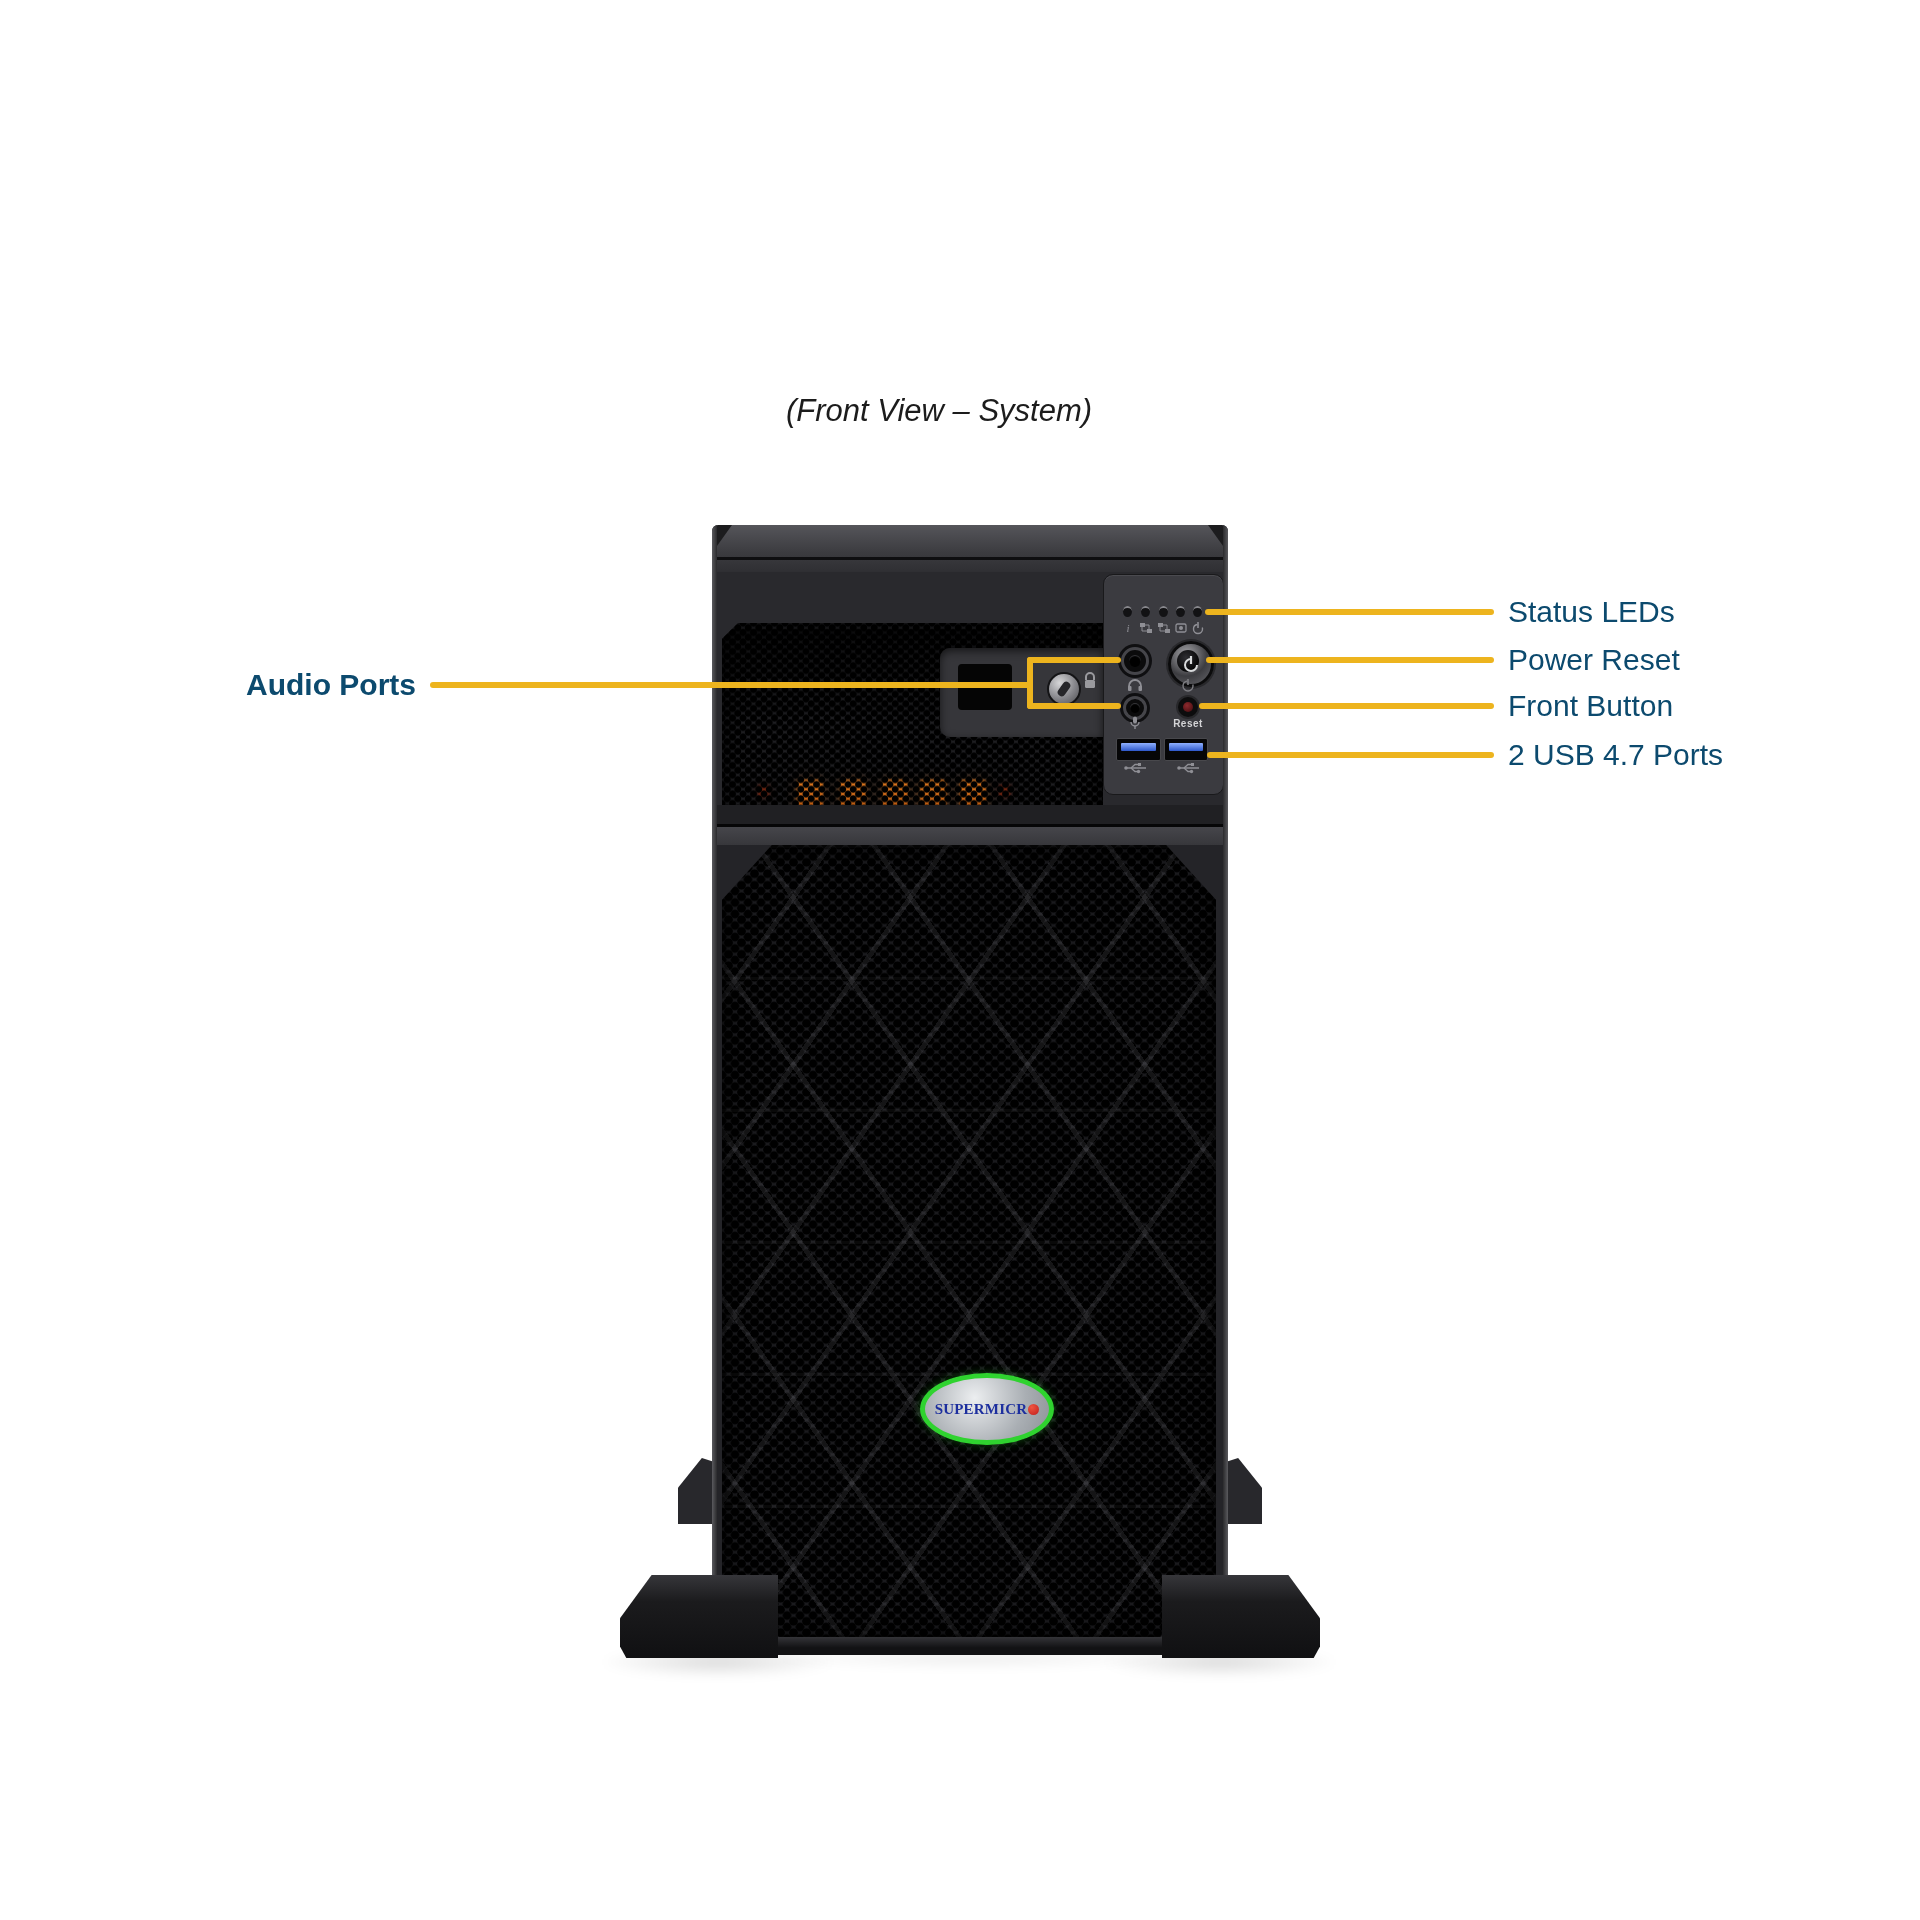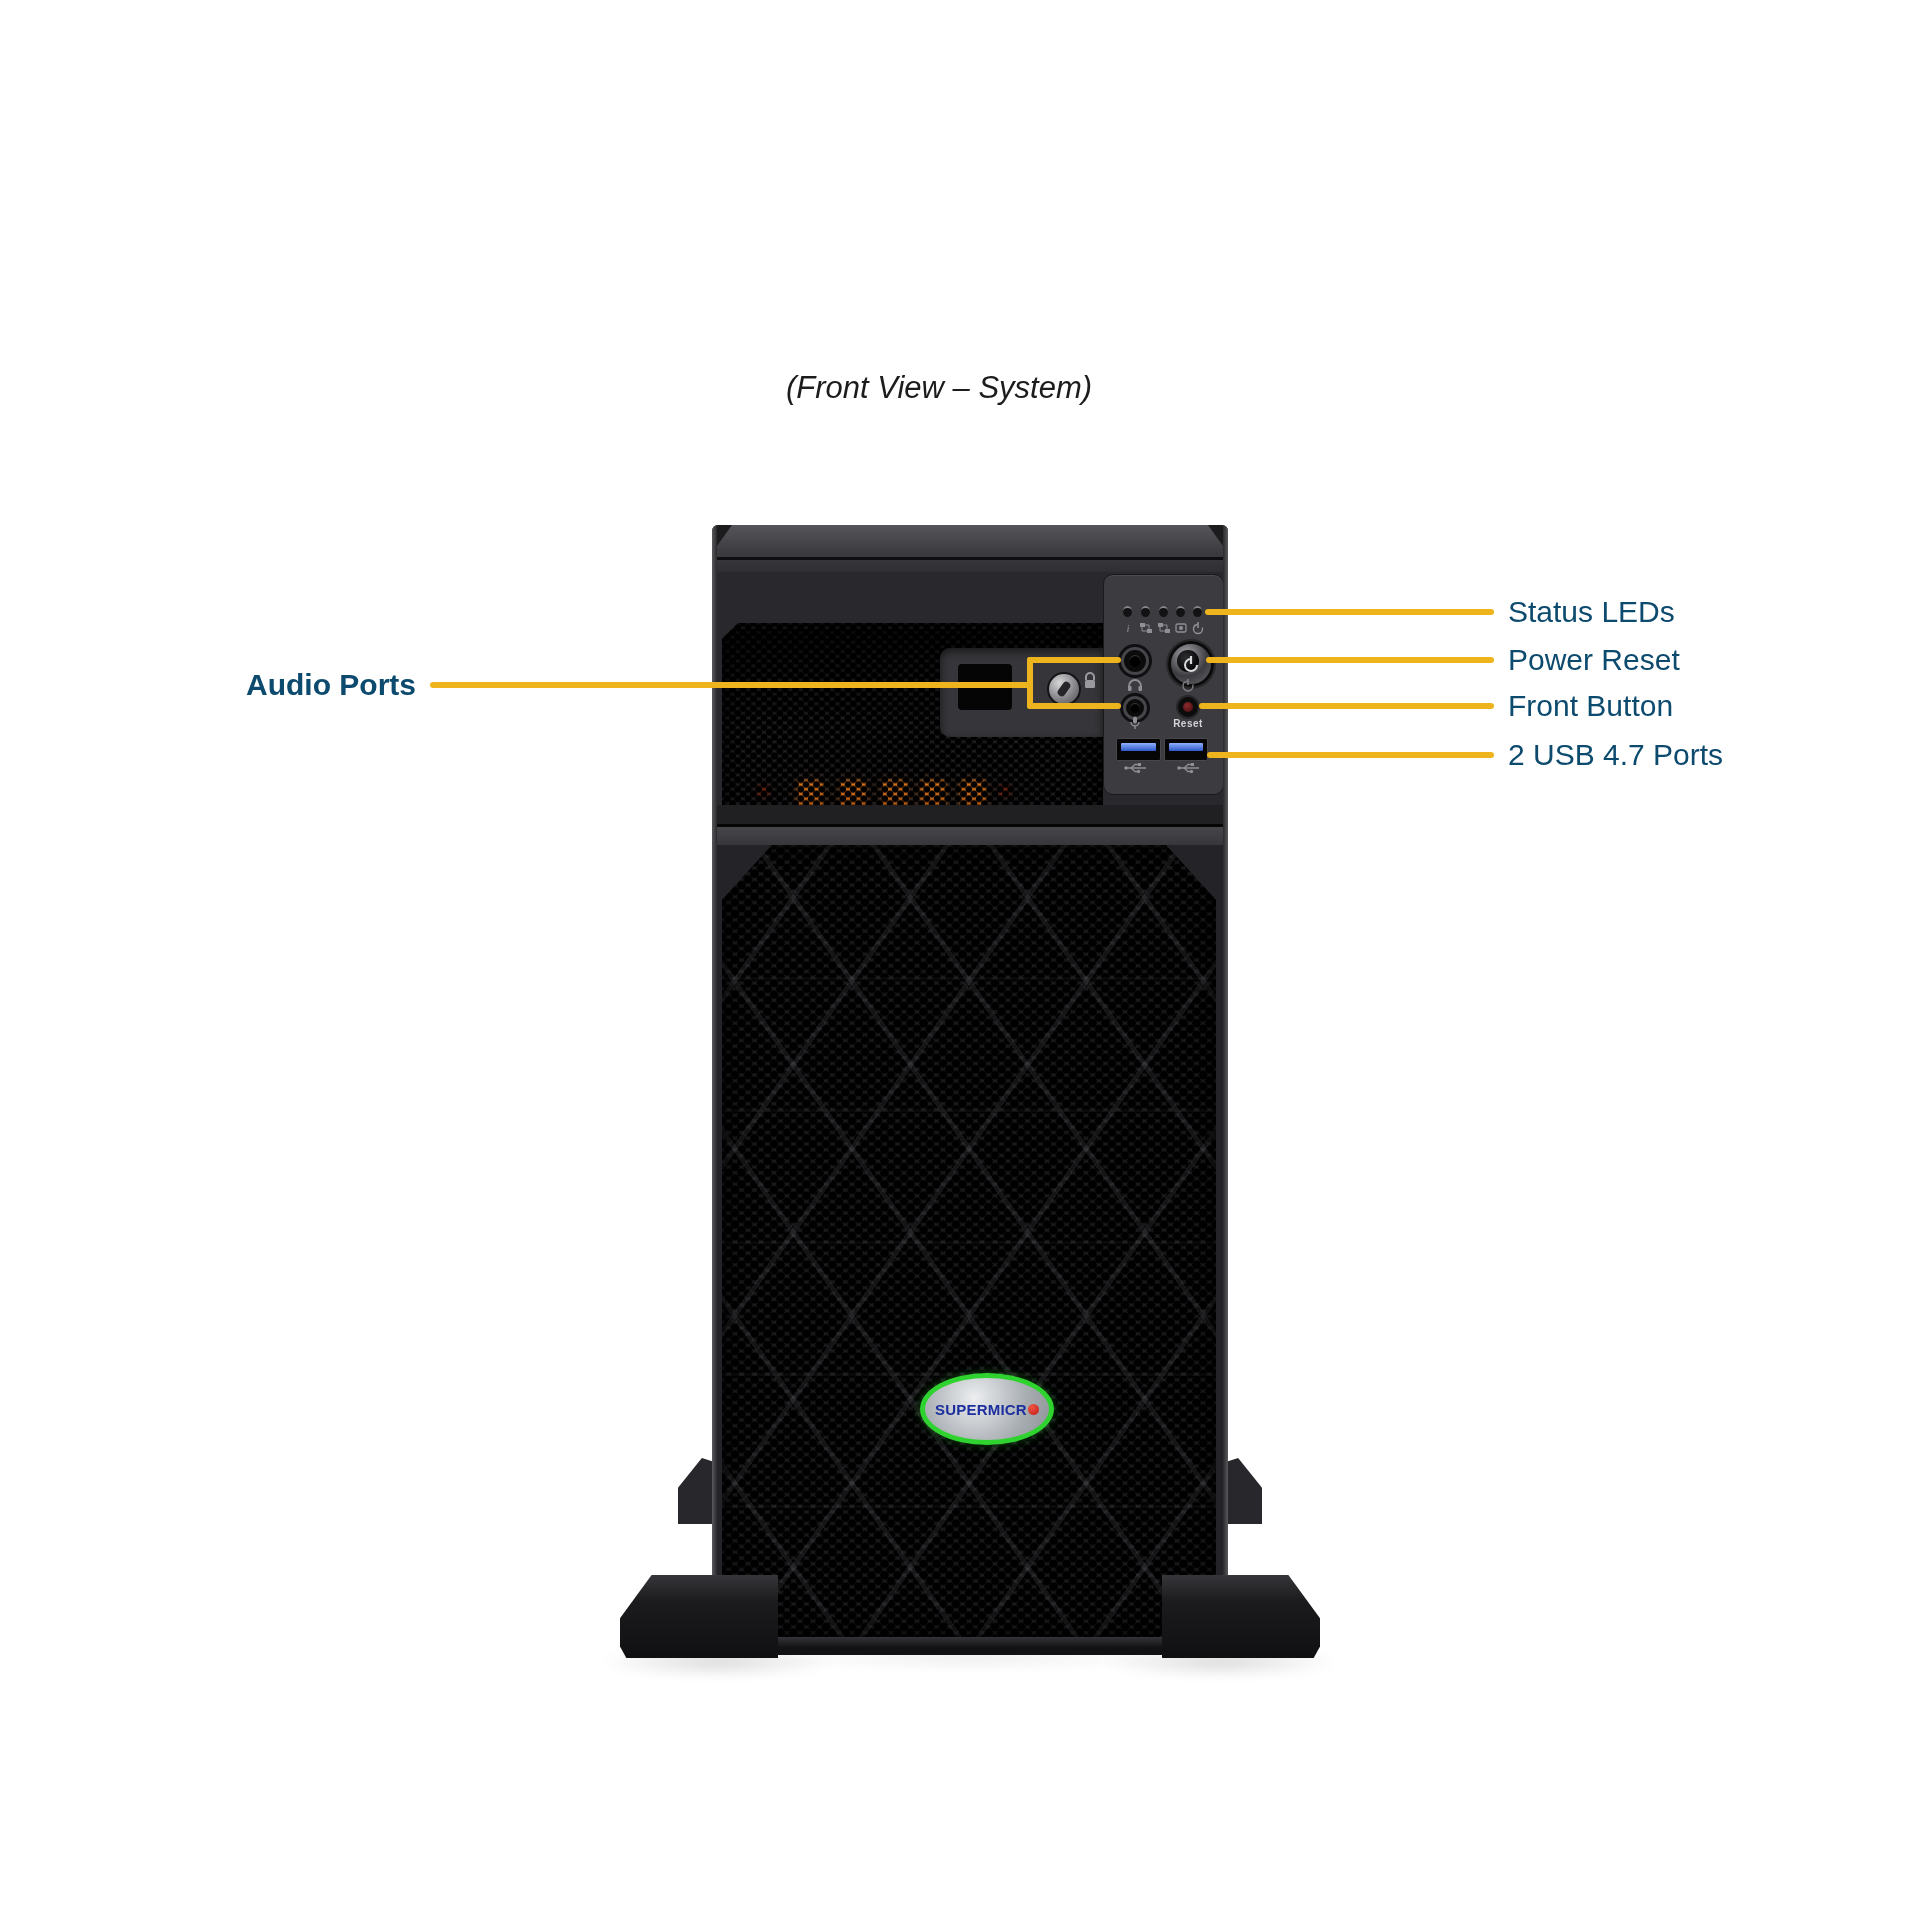--- a/index.html
+++ b/index.html
@@ -1,20 +1,20 @@
 <!DOCTYPE html>
 <html><head>
 <meta charset="utf-8">
 <style>
   html,body{margin:0;padding:0;}
   body{width:1920px;height:1920px;background:#ffffff;font-family:"Liberation Sans",sans-serif;position:relative;overflow:hidden;}
   .abs{position:absolute;}
 
   
-  .diagram-title{left:786px;top:370px;font-size:31px;font-style:italic;color:#1c1c1c;white-space:nowrap;z-index:6;}
+  .diagram-title{left:786px;top:393px;font-size:31px;font-style:italic;color:#1c1c1c;white-space:nowrap;z-index:6;}
   .co-label{font-size:30px;color:#0c4a6e;white-space:nowrap;z-index:6;line-height:36px;}
   .co-label.left{left:180px;width:236px;top:667px;text-align:right;font-weight:bold;}
   .lbl-status{left:1508px;top:594px;}
   .lbl-power{left:1508px;top:642px;}
   .lbl-reset{left:1508px;top:688px;}
   .lbl-usb{left:1508px;top:737px;}
 
   
   .co-line{height:6px;background:#EDB41E;border-radius:3px;z-index:5;}
   .ln-audio-main{left:430px;top:682px;width:603px;}
@@ -96,21 +96,21 @@
     background-size:13px 11.5px;background-position:0 0,6.5px 5.75px;}
   .ribs{left:0;top:0;right:0;bottom:0;background:
     repeating-linear-gradient(55deg,rgba(115,115,122,.18) 0 5px,transparent 5px 96px),
     repeating-linear-gradient(-55deg,rgba(115,115,122,.18) 0 5px,transparent 5px 96px),
     repeating-linear-gradient(180deg,rgba(255,255,255,.035) 0 3px,transparent 3px 132px);}
   .bottom-bar{left:0;top:792px;width:516px;height:18px;background:linear-gradient(#343438,#121214 60%);}
 
   
   .logo{left:198px;top:528px;width:124px;height:62px;border-radius:50%;border:5px solid #2fd32f;
     background:radial-gradient(circle at 40% 32%,#eceef0,#a9aeb3 60%,#8c9196);display:flex;align-items:center;justify-content:center;z-index:4;box-shadow:0 0 10px rgba(40,200,40,.35);}
-  .logo-text{font-family:Liberation Sans, sans-serif;font-weight:bold;font-size:15px;letter-spacing:.2px;color:#1d2f9e;white-space:nowrap;}
+  .logo-text{font-family:Liberation Serif, serif;font-weight:bold;font-size:15px;letter-spacing:.2px;color:#1d2f9e;white-space:nowrap;}
   .logo-dot{width:11px;height:11px;border-radius:50%;background:radial-gradient(circle at 35% 30%,#f05540,#c01d1d);margin-left:1px;}
 
   
   .foot{z-index:3;}
   .foot-left{left:620px;top:1575px;width:158px;height:83px;background:linear-gradient(#36363a,#1b1b1d 32%,#101012);
     clip-path:polygon(20% 0,100% 0,100% 100%,4% 100%,0 86%,0 52%);}
   .foot-right{left:1162px;top:1575px;width:158px;height:83px;background:linear-gradient(#36363a,#1b1b1d 32%,#101012);
     clip-path:polygon(0 0,80% 0,100% 52%,100% 86%,96% 100%,0 100%);}
   .tab{z-index:0;background:#28282c;}
   .tab-left{left:678px;top:1458px;width:53px;height:66px;clip-path:polygon(45% 0,100% 14%,100% 100%,0 100%,0 45%);}

